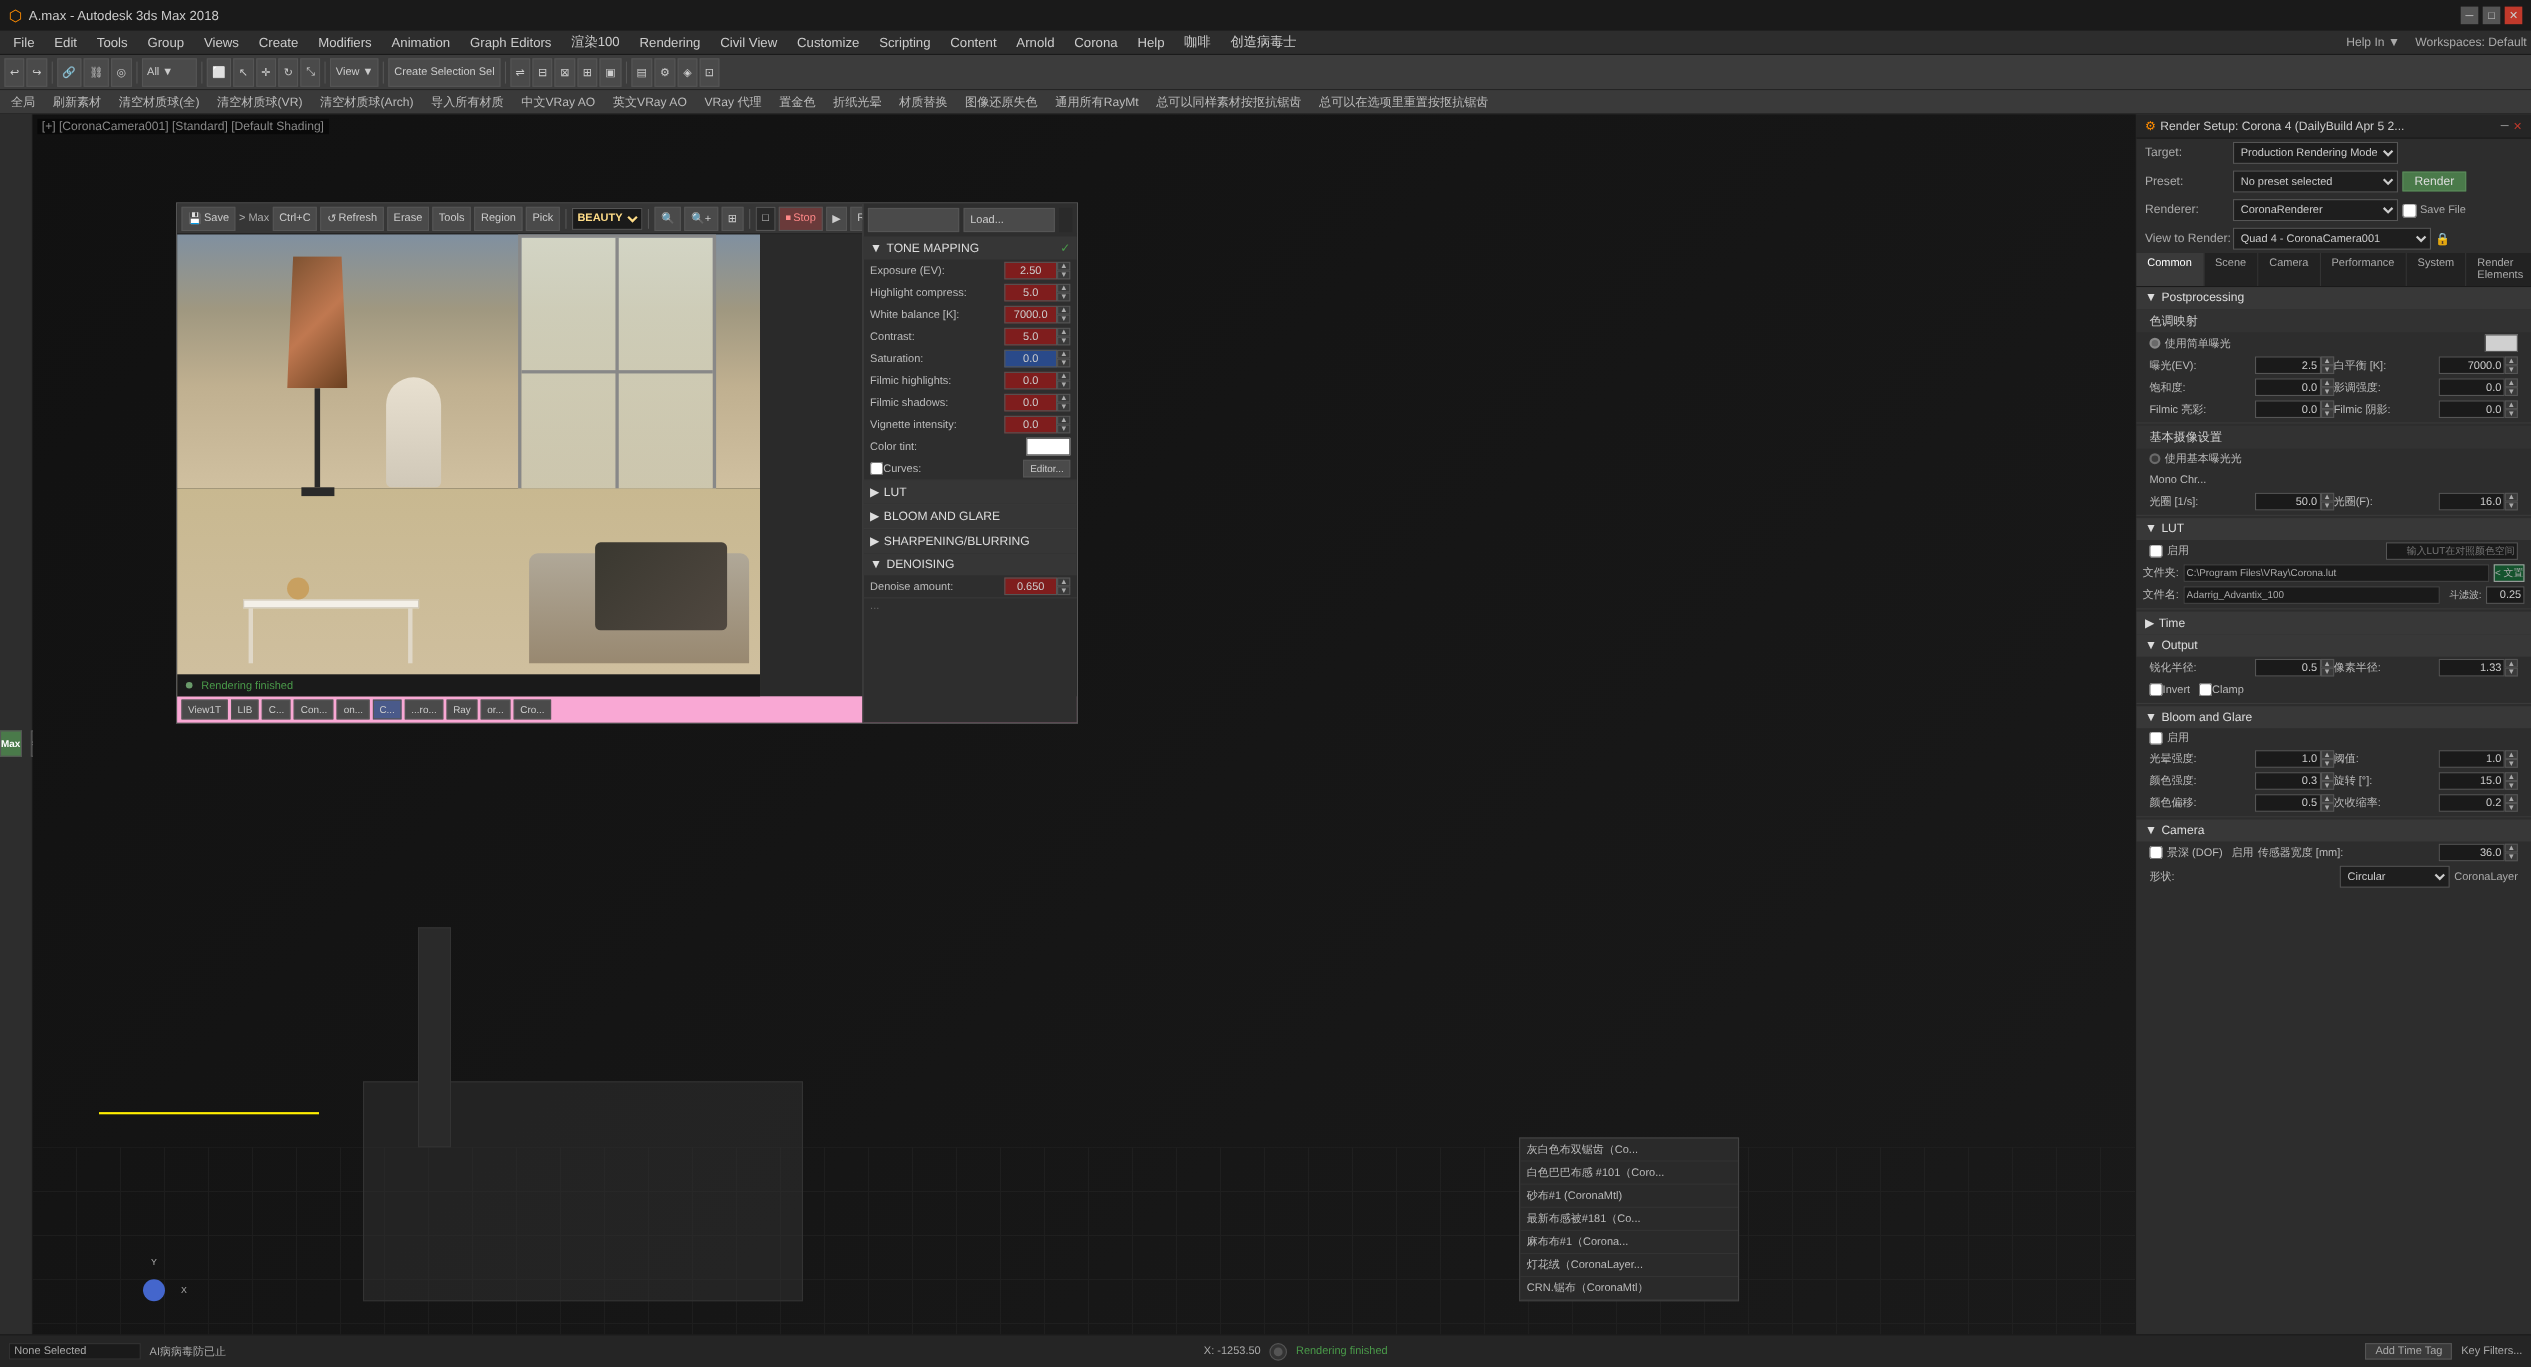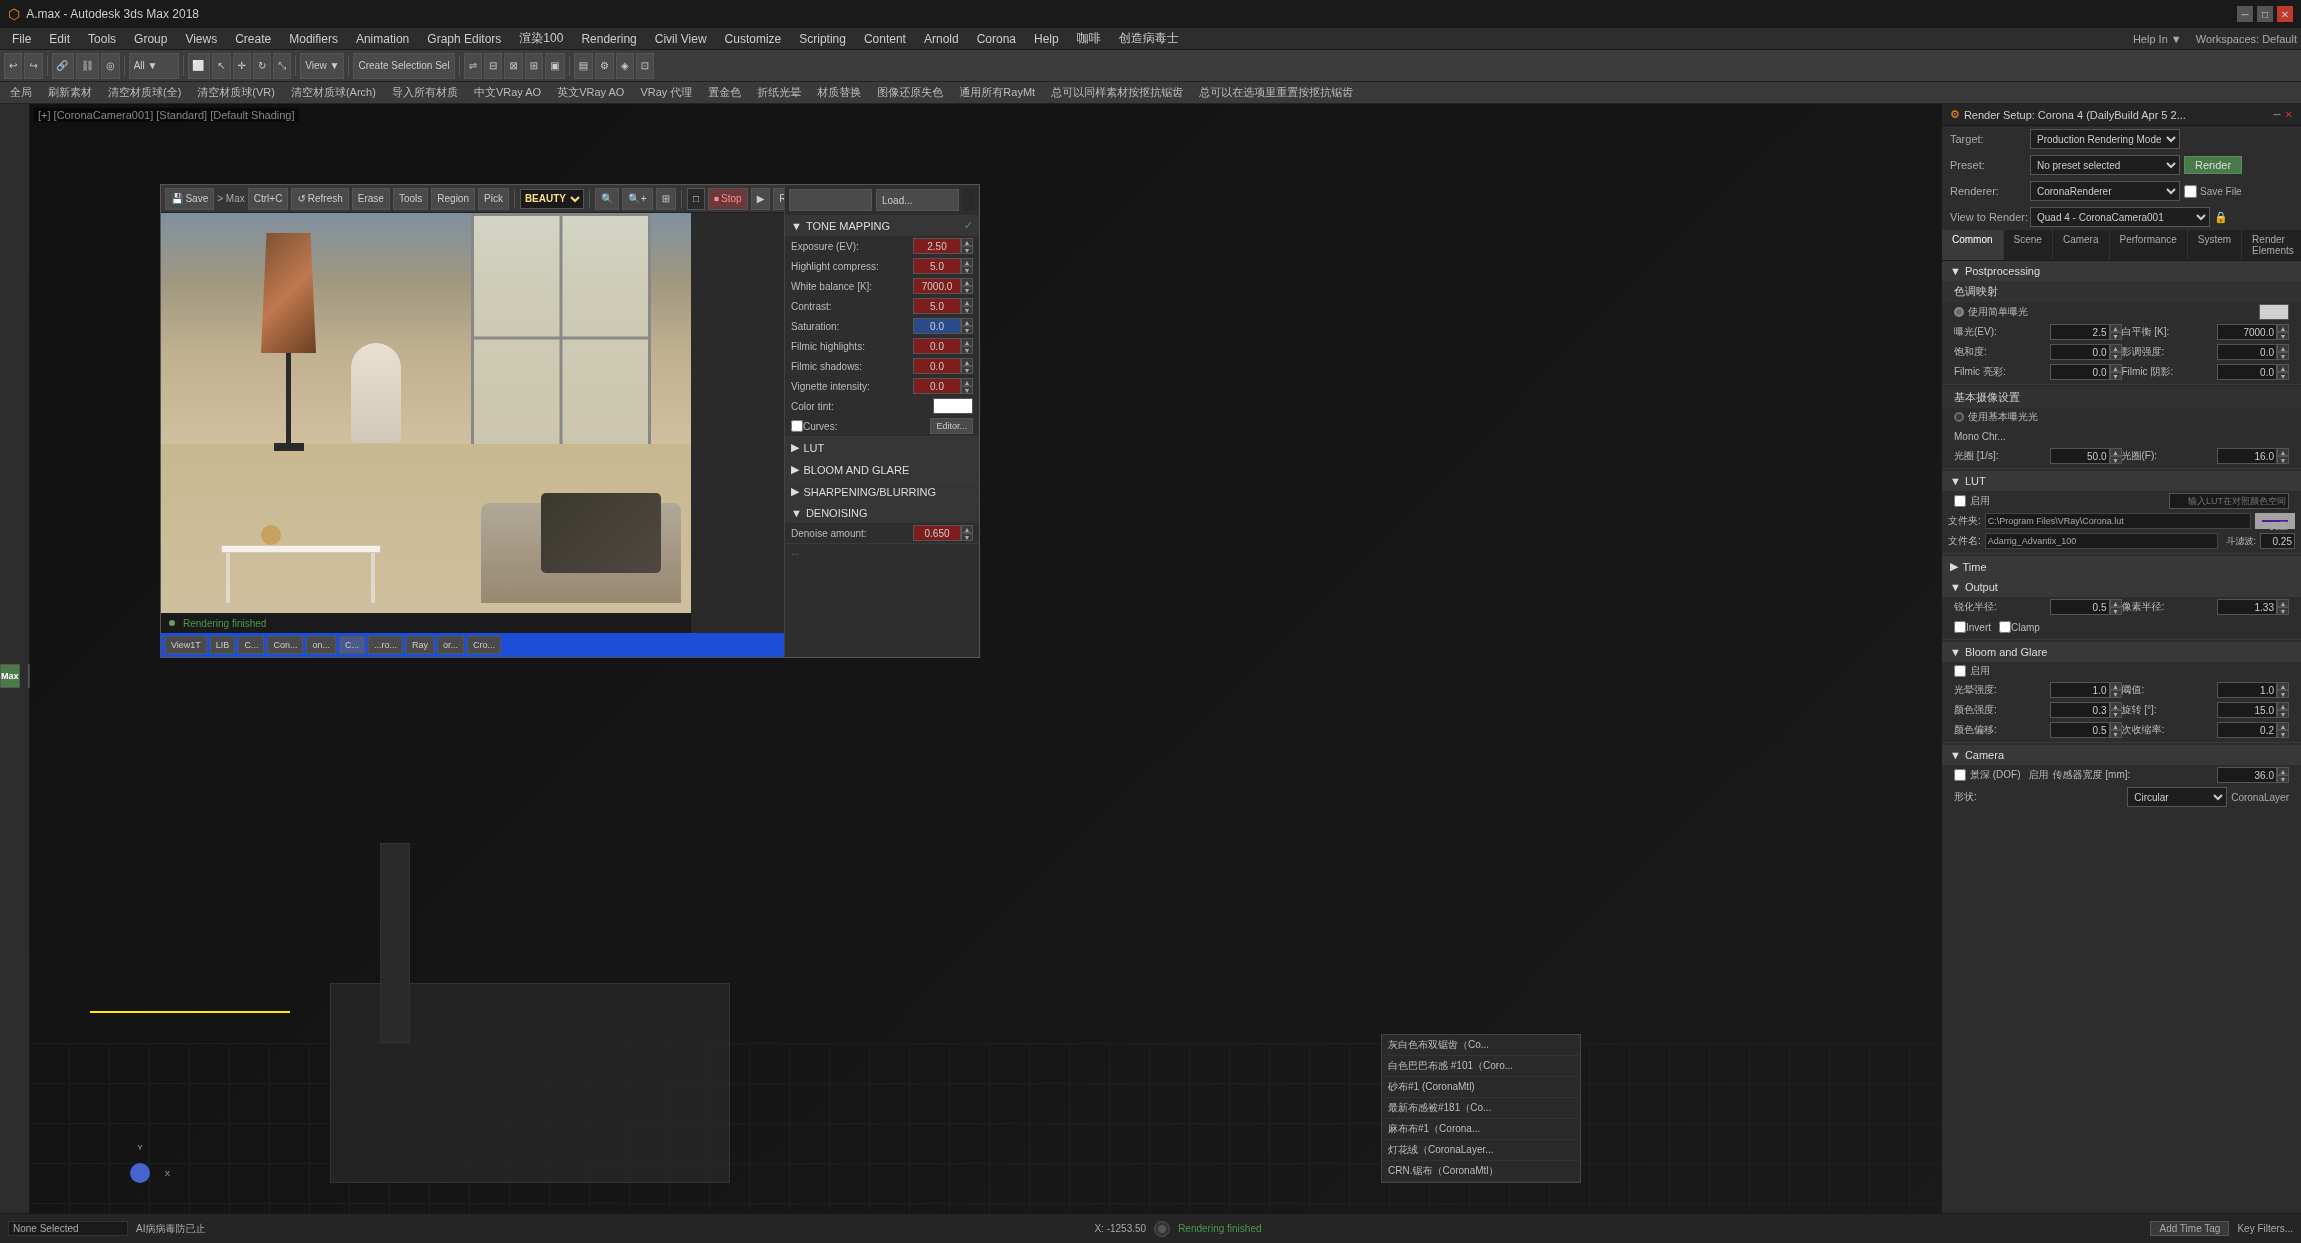--- a/index.html
+++ b/index.html
@@ -683,21 +683,21 @@
 
               <div style="position:absolute;bottom:88px;left:100px;width:20px;height:20px;background:#c8a060;border-radius:50%;"></div>
 
               <div class="rendering-finished-bar">
                 <div class="small-dot"></div>
                 <span class="rf-text">Rendering finished</span>
               </div>
             </div>
           </div>
 
-          <div style="background:#1d4ed8;height:24px;display:flex;align-items:center;padding:0 4px;gap:3px;">
+          <div style="background:#f9a8d4;height:24px;display:flex;align-items:center;padding:0 4px;gap:3px;">
             <button class="render-tool-btn" style="height:18px;font-size:9px;">View1T</button>
             <button class="render-tool-btn" style="height:18px;font-size:9px;">LIB</button>
             <button class="render-tool-btn" style="height:18px;font-size:9px;">C...</button>
             <button class="render-tool-btn" style="height:18px;font-size:9px;">Con...</button>
             <button class="render-tool-btn" style="height:18px;font-size:9px;">on...</button>
             <button class="render-tool-btn" style="height:18px;font-size:9px;background:#4a5a8a;">C...</button>
             <button class="render-tool-btn" style="height:18px;font-size:9px;">...ro...</button>
             <button class="render-tool-btn" style="height:18px;font-size:9px;">Ray</button>
             <button class="render-tool-btn" style="height:18px;font-size:9px;">or...</button>
             <button class="render-tool-btn" style="height:18px;font-size:9px;">Cro...</button>
@@ -1026,21 +1026,21 @@
       <div class="checkbox-row">
         <input type="checkbox" class="cb" style="">
         <span class="cn-label">启用</span>
         <span style="flex:1"></span>
         <input class="pp-input" type="text" placeholder="输入LUT在对照颜色空间" style="width: 120px; font-size: 9px; color: rgb(102, 102, 102);">
       </div>
 
       <div class="lut-row">
         <span>文件夹:</span>
         <input class="lut-input" type="text" value="C:\Program Files\VRay\Corona.lut" style="">
-        <button style="font-size:9px;height:16px;background:#4c1d95;border:7px solid #a3a3a3;color:#aaa;cursor:pointer;">&lt; 文置</button>
+        <button style="font-size:9px;height:16px;background:#14532d;border:1px solid #a3a3a3;color:#aaa;cursor:pointer;">&lt; 文置</button>
       </div>
 
       <div class="lut-row">
         <span>文件名:</span>
         <input class="lut-input" type="text" value="Adarrig_Advantix_100" style="">
         <span style="white-space:nowrap;margin-left:4px;font-size:9px;">斗滤波:</span>
         <input class="pp-input" type="text" style="width: 35px;" value="0.25">
       </div>
 
       <div class="divider-h"></div>

